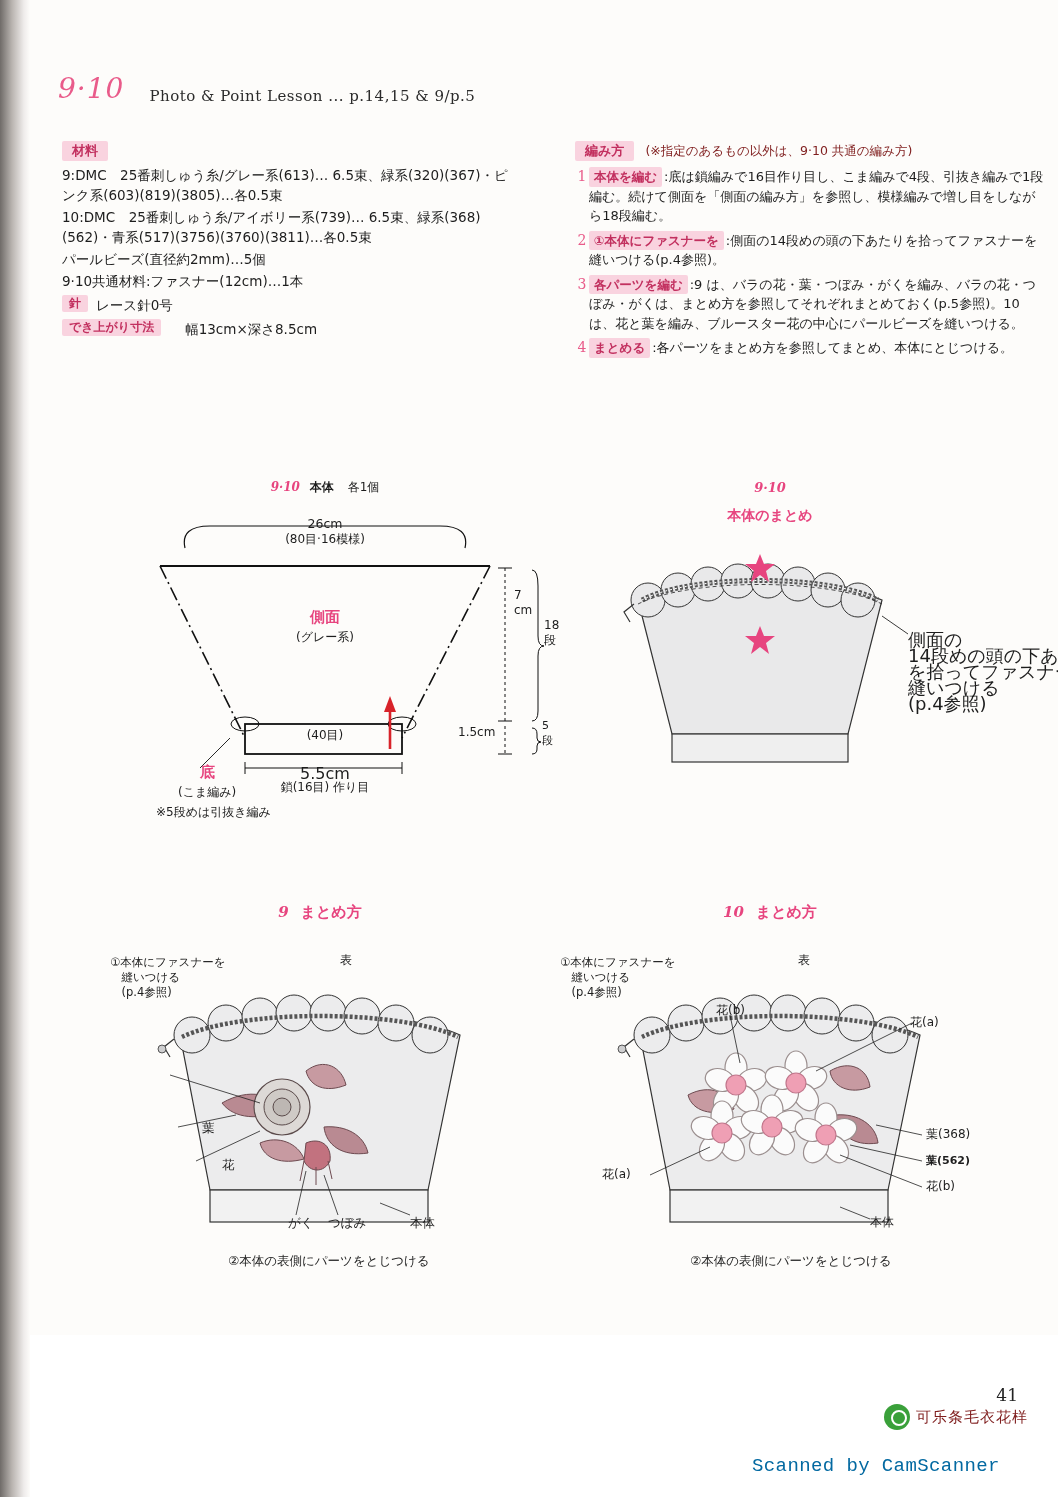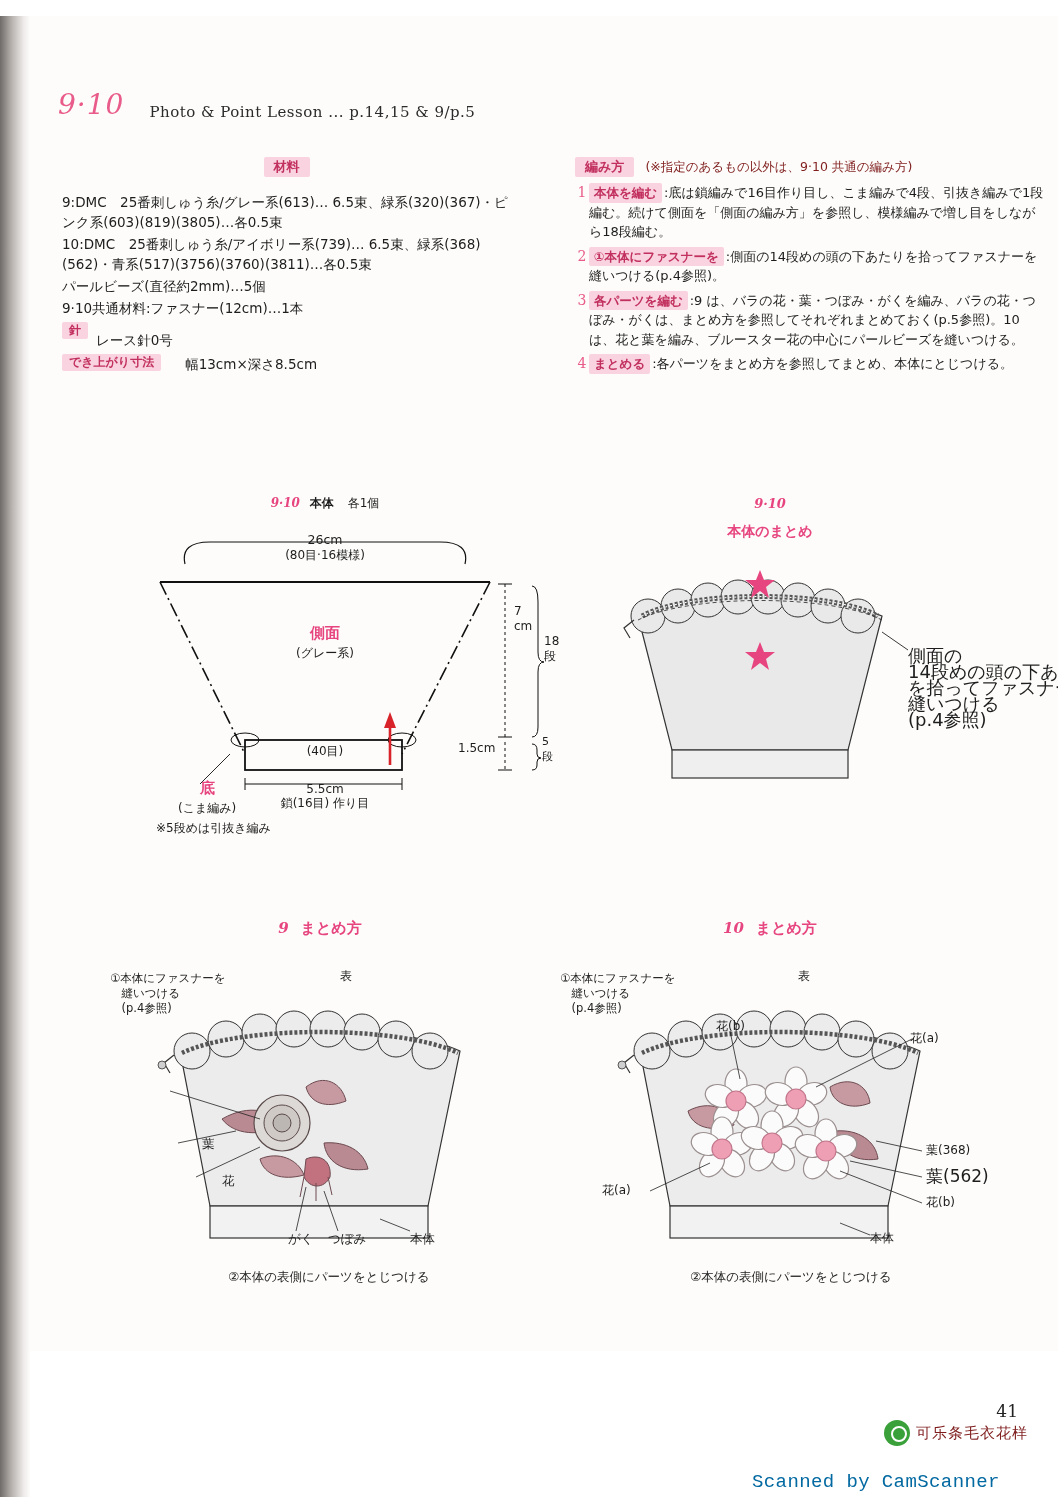--- a/index.html
+++ b/index.html
@@ -4,21 +4,21 @@
 <style>
   html,body{margin:0;padding:0;}
   body{
     width:1058px;height:1497px;
     background:#ffffff;
     font-family:"DejaVu Sans", sans-serif;
     position:relative;
     overflow:hidden;
   }
   .page{
-    position:absolute;left:0;top:16px;width:1058px;height:1335px;
+    position:absolute;left:0;top:0;width:1058px;height:1335px;
     background:#fdfcfa;
   }
   
   .binding{
     position:absolute;left:0;top:0;width:30px;height:1497px;
     background:linear-gradient(to right,#6f6b68 0%,#b9b4b0 40%,#efeceb 80%,#fdfcfa 100%);
   }
   .page-inner{position:absolute;left:30px;top:0;width:1028px;height:1497px;}
 
   
@@ -99,31 +99,31 @@
 <div class="page">
   <div class="binding"></div>
   <div class="page-inner">
 
     <div class="hdr">
       <span class="num">9·10</span>
       <span class="ptext">Photo &amp; Point Lesson ... p.14,15 &amp; 9/p.5</span>
     </div>
 
     <div class="matcol">
-      <div style="margin-bottom:15px;text-align:center;">
+      <div style="margin-bottom:4px;">
         <span class="tag">材料</span>
       </div>
       <div class="matline">9:DMC　25番刺しゅう糸/グレー系(613)… 6.5束、緑系(320)(367)・ピンク系(603)(819)(3805)…各0.5束</div>
       <div class="matline">10:DMC　25番刺しゅう糸/アイボリー系(739)… 6.5束、緑系(368)(562)・青系(517)(3756)(3760)(3811)…各0.5束</div>
       <div class="matline">パールビーズ(直径約2mm)…5個</div>
       <div class="matline">9·10共通材料:ファスナー(12cm)…1本</div>
 
       <div class="matrow">
         <span class="tagsm">針</span>
-        <span class="body" style="margin-left:8px;margin-top:8px;">レース針0号</span>
+        <span class="body" style="margin-left:8px;">レース針0号</span>
       </div>
       <div class="matrow">
         <span class="tagsm">でき上がり寸法</span>
         <span class="body" style="margin-left:24px;">幅13cm×深さ8.5cm</span>
       </div>
     </div>
 
     <div class="howcol">
       <div class="how-head">
         <span class="tag">編み方</span>
@@ -195,21 +195,21 @@
 
       <div class="t" style="left:374px;top:108px;font-size:12px;">7
 cm</div>
       <div class="t" style="left:404px;top:138px;font-size:12px;">18
 段</div>
       <div class="t" style="left:318px;top:245px;font-size:12px;">1.5cm</div>
       <div class="t" style="left:402px;top:238px;font-size:11px;">5
 段</div>
 
       <div class="tc" style="left:130px;top:248px;width:110px;font-size:12px;">(40目)</div>
-      <div class="tc" style="left:130px;top:286px;width:110px;font-size:12px;">5.5cm</div>
+      <div class="tc" style="left:130px;top:286px;width:110px;font-size:16px;">5.5cm</div>
       <div class="tc" style="left:125px;top:300px;width:120px;font-size:12px;">鎖(16目)
 作り目</div>
 
       <div class="t pinkb" style="left:60px;top:285px;font-size:15px;">底</div>
       <div class="t" style="left:38px;top:305px;font-size:12px;">(こま編み)</div>
       <div class="t" style="left:16px;top:325px;font-size:12px;">※5段めは引抜き編み</div>
     </div>
 
     <div class="dg" style="left:560px;top:480px;width:440px;height:320px;">
       <div class="tc ser-it pinkb" style="left:60px;top:0;width:240px;font-size:13px;">9·10</div>
@@ -393,21 +393,21 @@
         <line x1="382" y1="160" x2="336" y2="150" stroke="#222" stroke-width="0.8"></line>
         <line x1="382" y1="186" x2="310" y2="170" stroke="#222" stroke-width="0.8"></line>
         <line x1="382" y1="212" x2="300" y2="180" stroke="#222" stroke-width="0.8"></line>
         <line x1="330" y1="244" x2="300" y2="232" stroke="#222" stroke-width="0.8"></line>
       </svg>
 
       <div class="t" style="left:176px;top:98px;font-size:12px;">花(b)</div>
       <div class="t" style="left:370px;top:110px;font-size:12px;">花(a)</div>
       <div class="t" style="left:62px;top:262px;font-size:12px;">花(a)</div>
       <div class="t" style="left:386px;top:222px;font-size:12px;">葉(368)</div>
-      <div class="t" style="left:386px;top:248px;font-size:17px;">葉(562)</div>
+      <div class="t" style="left:386px;top:248px;font-size:11px;font-weight:bold;">葉(562)</div>
       <div class="t" style="left:386px;top:274px;font-size:12px;">花(b)</div>
       <div class="t" style="left:330px;top:310px;font-size:12px;">本体</div>
 
       <div class="t" style="left:150px;top:348px;font-size:12.5px;">②本体の表側にパーツをとじつける</div>
     </div>
 
     <div class="footer-page">41</div>
     <div class="scanned">Scanned by CamScanner</div>
     <div class="wm">
       <div class="circle"></div>

